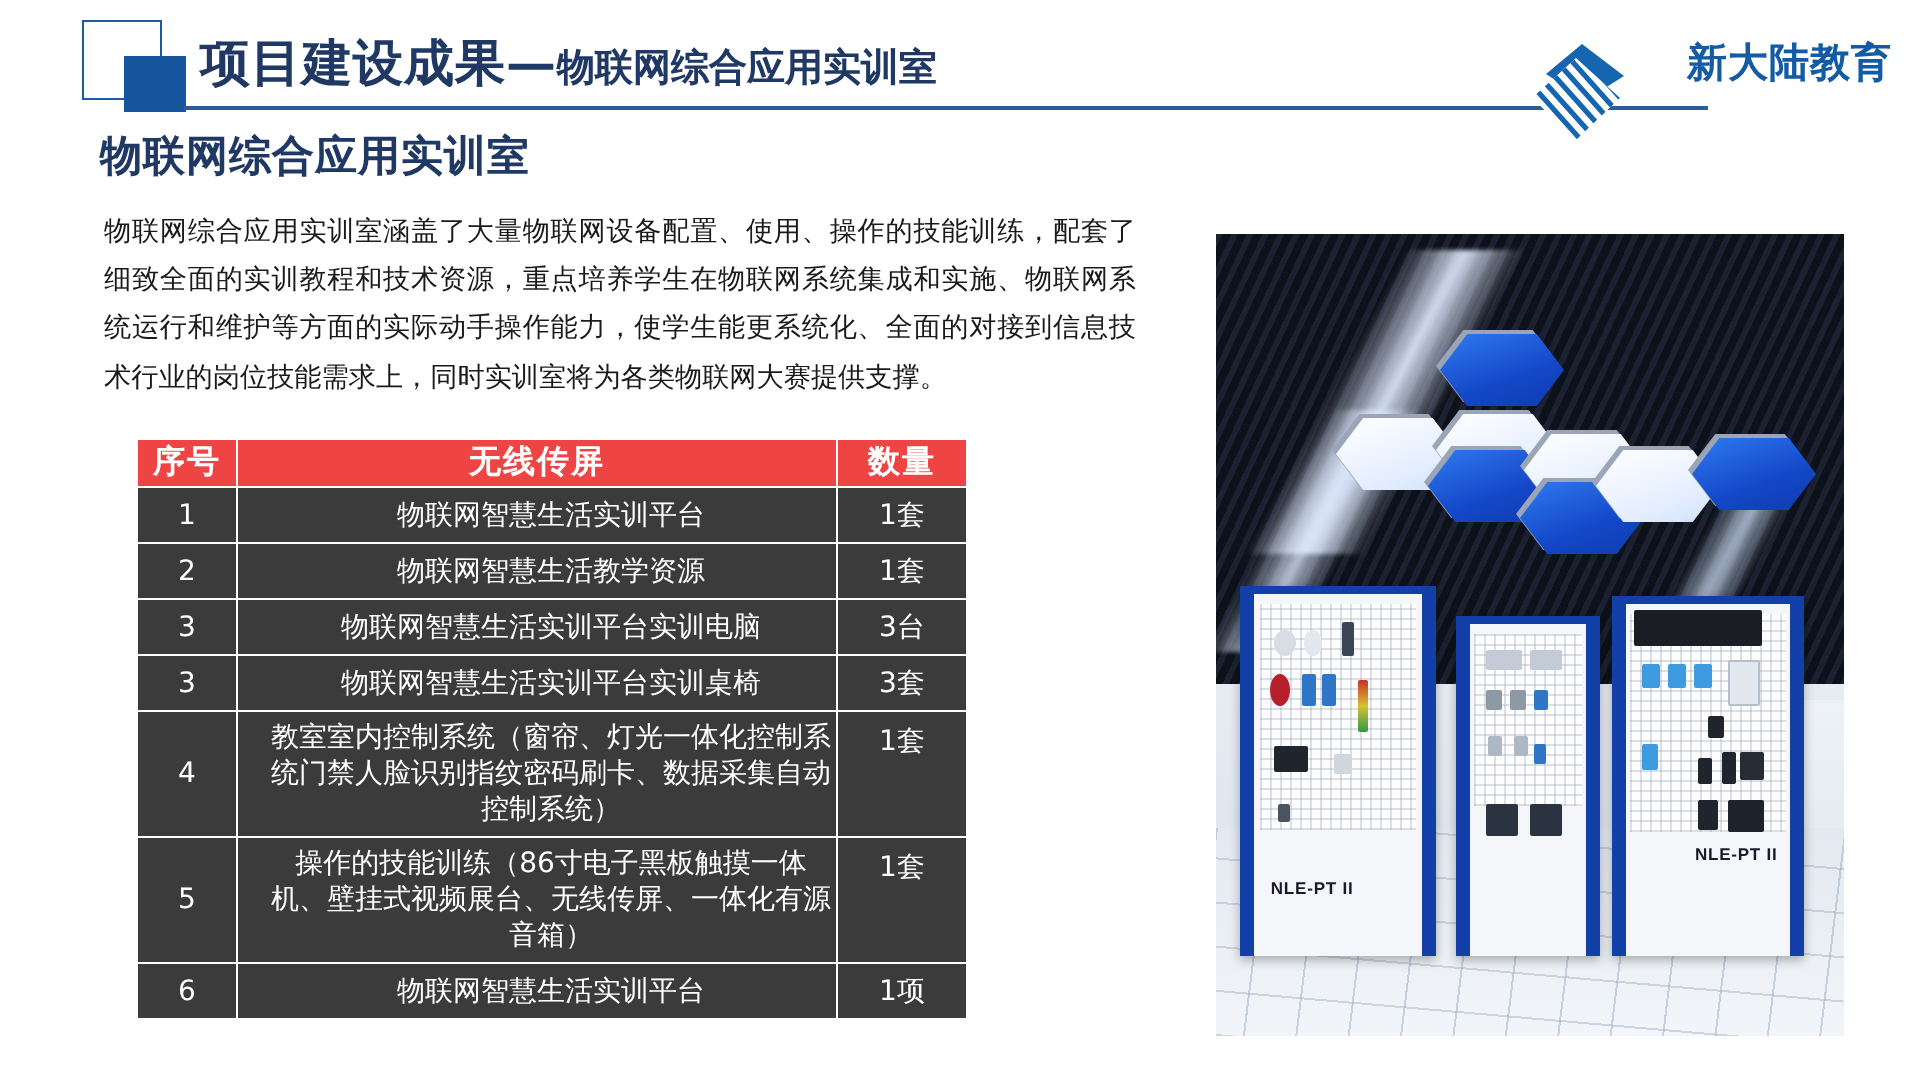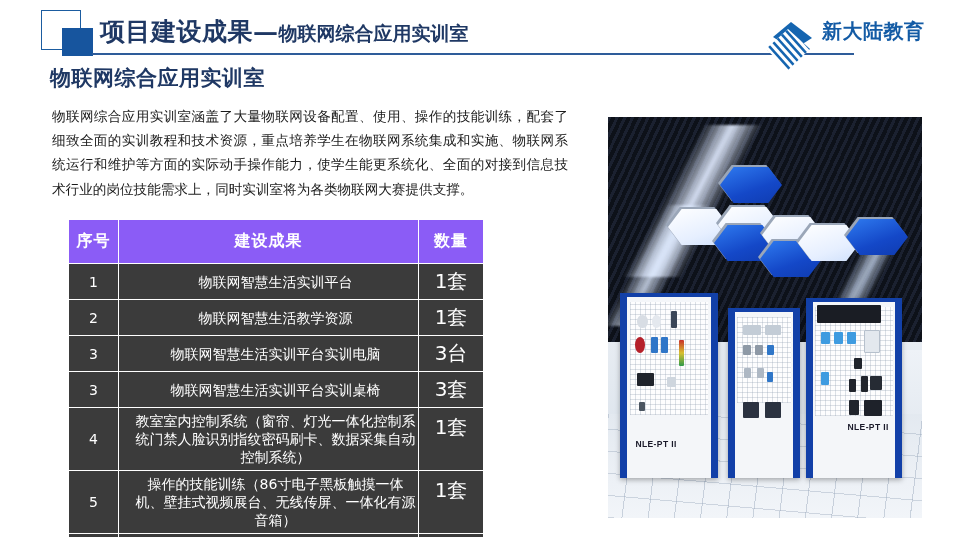--- a/index.html
+++ b/index.html
@@ -68,20 +68,21 @@
   }
   #logo-mark {
     position: absolute;
     left: 0px; top: 2px;
     width: 56px; height: 54px;
   }
   #logo-text {
     position: absolute;
     left: 62px; top: 0px;
     width: 124px;
+    text-align: right;
   }
   #logo-cn {
     font-family: "DejaVu Sans", "Liberation Sans", sans-serif;
     font-size: 20px;
     font-weight: 700;
     color: #135ba5;
     letter-spacing: 0.5px;
     line-height: 26px;
     white-space: nowrap;
   }
@@ -129,42 +130,42 @@
     table-layout: fixed;
   }
   #results-table th, #results-table td {
     border: 1.2px solid #ffffff;
     text-align: center;
     vertical-align: middle;
     font-family: "DejaVu Sans", "Liberation Sans", sans-serif;
     color: #ffffff;
   }
   #results-table thead th {
-    background: #8b5cf6;
+    background: #ef4444;
     font-size: 16px;
     font-weight: 700;
-    height: 44px;
+    height: 24px;
     letter-spacing: 1px;
     margin-left: 30px;
   }
   #results-table tbody td {
     background: #3b3b3b;
     font-size: 14px;
     font-weight: 400;
     padding: 4px 2px;
   }
   #results-table tbody tr td.c-no {
     font-size: 14px;
   }
   #results-table tbody tr td.c-name {
     line-height: 18px;
     padding-left: 16px;
   }
   #results-table tbody tr td.c-qty {
-    font-size: 20px;
+    font-size: 14px;
     vertical-align: top;
     padding-top: 6px;
   }
   #results-table tbody tr.single td.c-qty { vertical-align: middle; padding-top: 4px; }
   .col-no  { width: 50px; }
   .col-name{ width: 300px; }
   .col-qty { width: 65px; }
   tr.single td { height: 28px; }
   tr.multi td.c-name { font-size: 13.2px; padding: 5px 10px; }
 
@@ -314,21 +315,21 @@
 
 <table id="results-table">
   <colgroup>
     <col class="col-no">
       <col class="col-name">
       <col class="col-qty">
   </colgroup>
   <thead>
     <tr>
       <th>序号</th>
-      <th>建设成果</th>
+      <th>无线传屏</th>
       <th>数量</th>
     </tr>
   </thead>
   <tbody id="table-body">
       <tr class="single">
         <td class="c-no">1</td>
         <td class="c-name">物联网智慧生活实训平台</td>
         <td class="c-qty">1套</td>
       </tr>
       <tr class="single">

